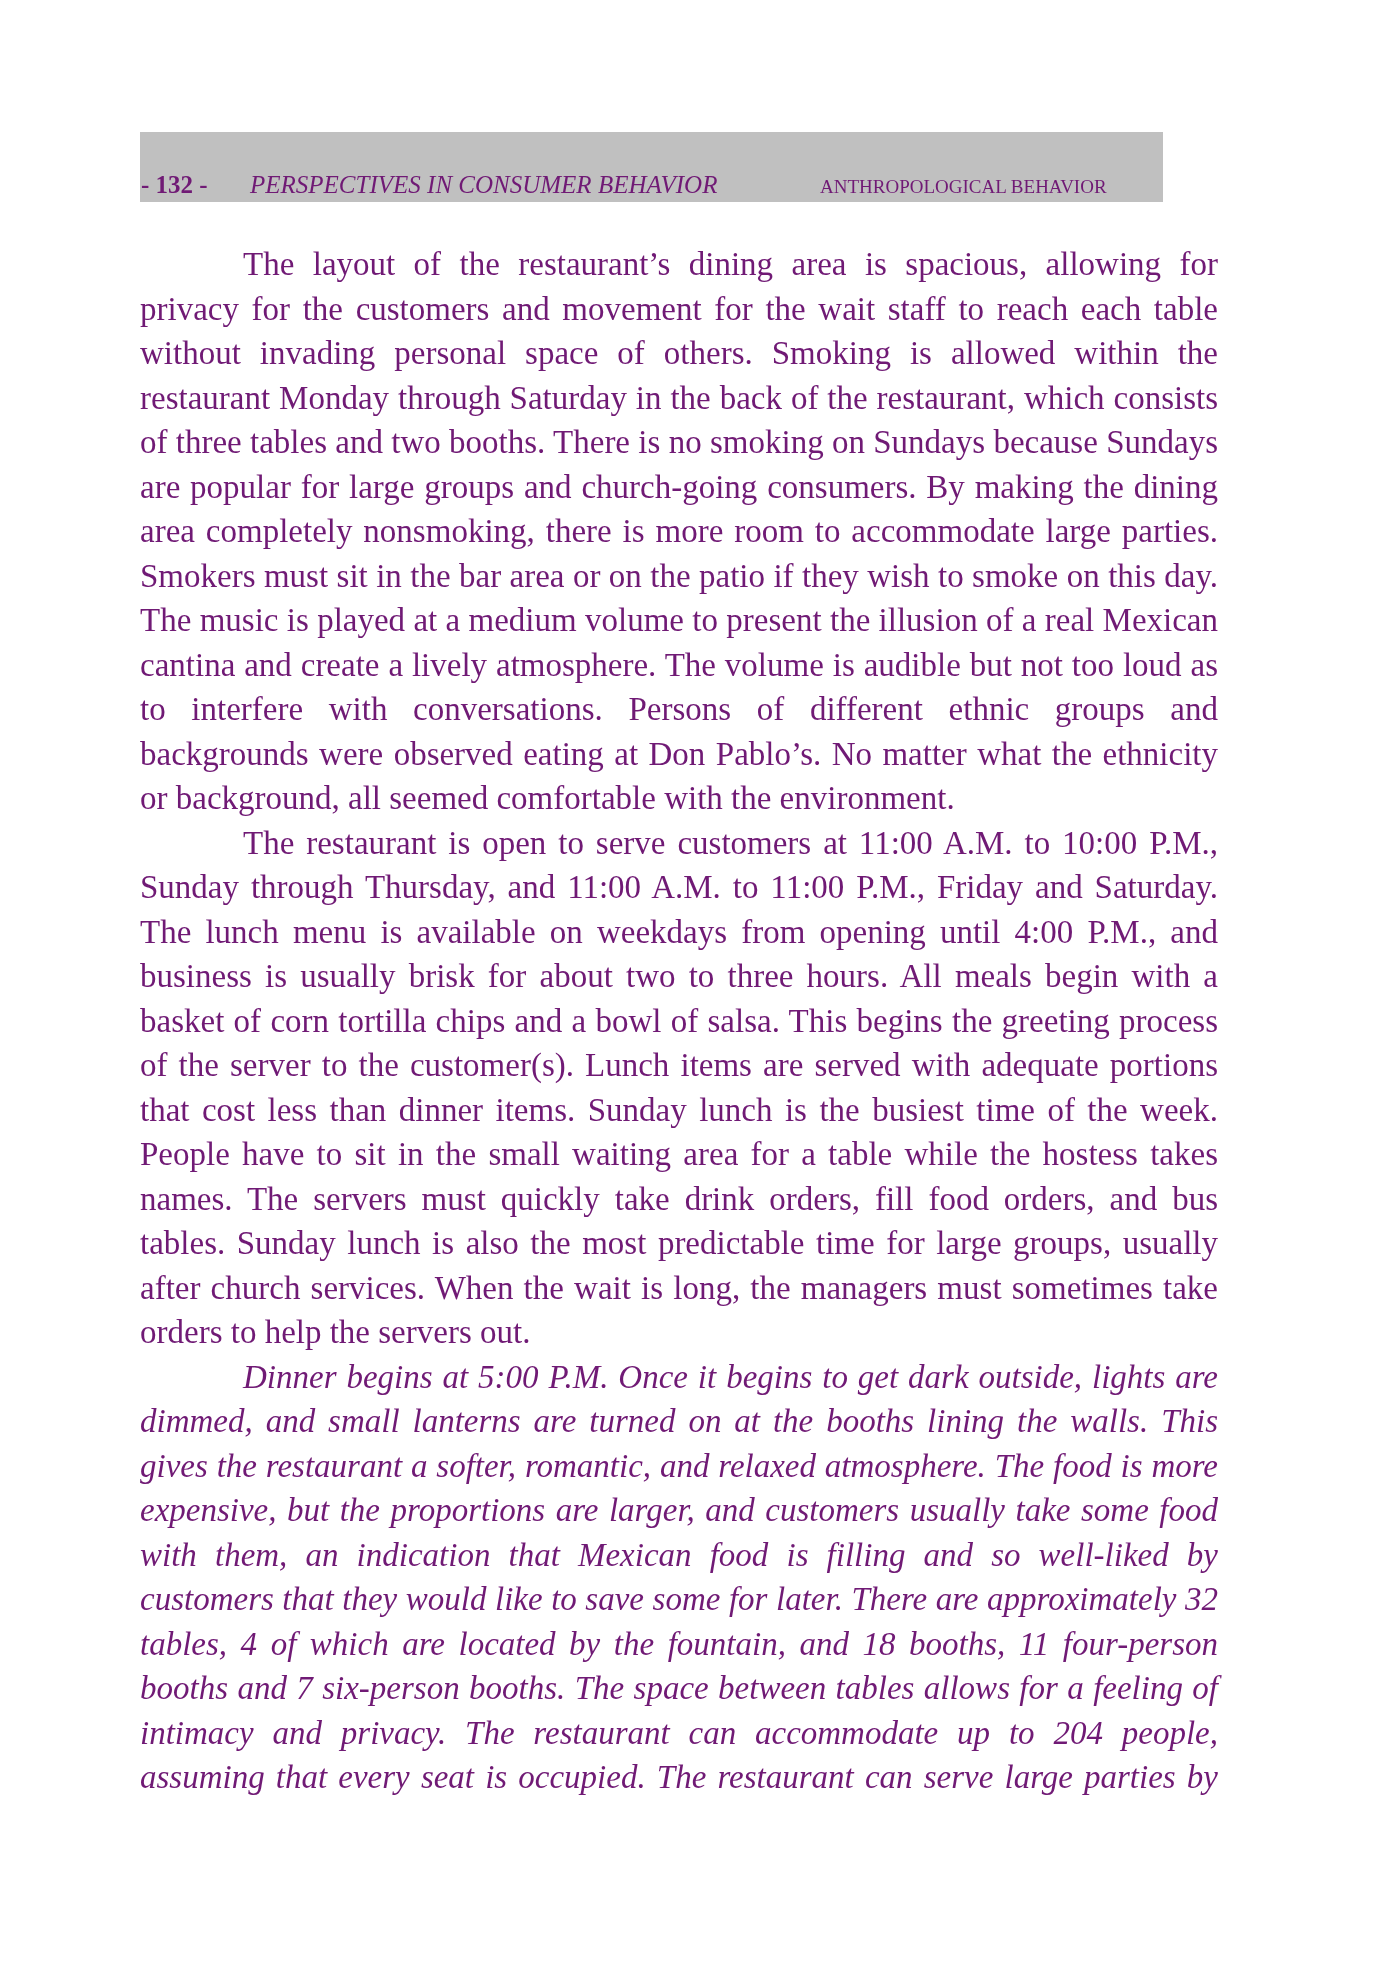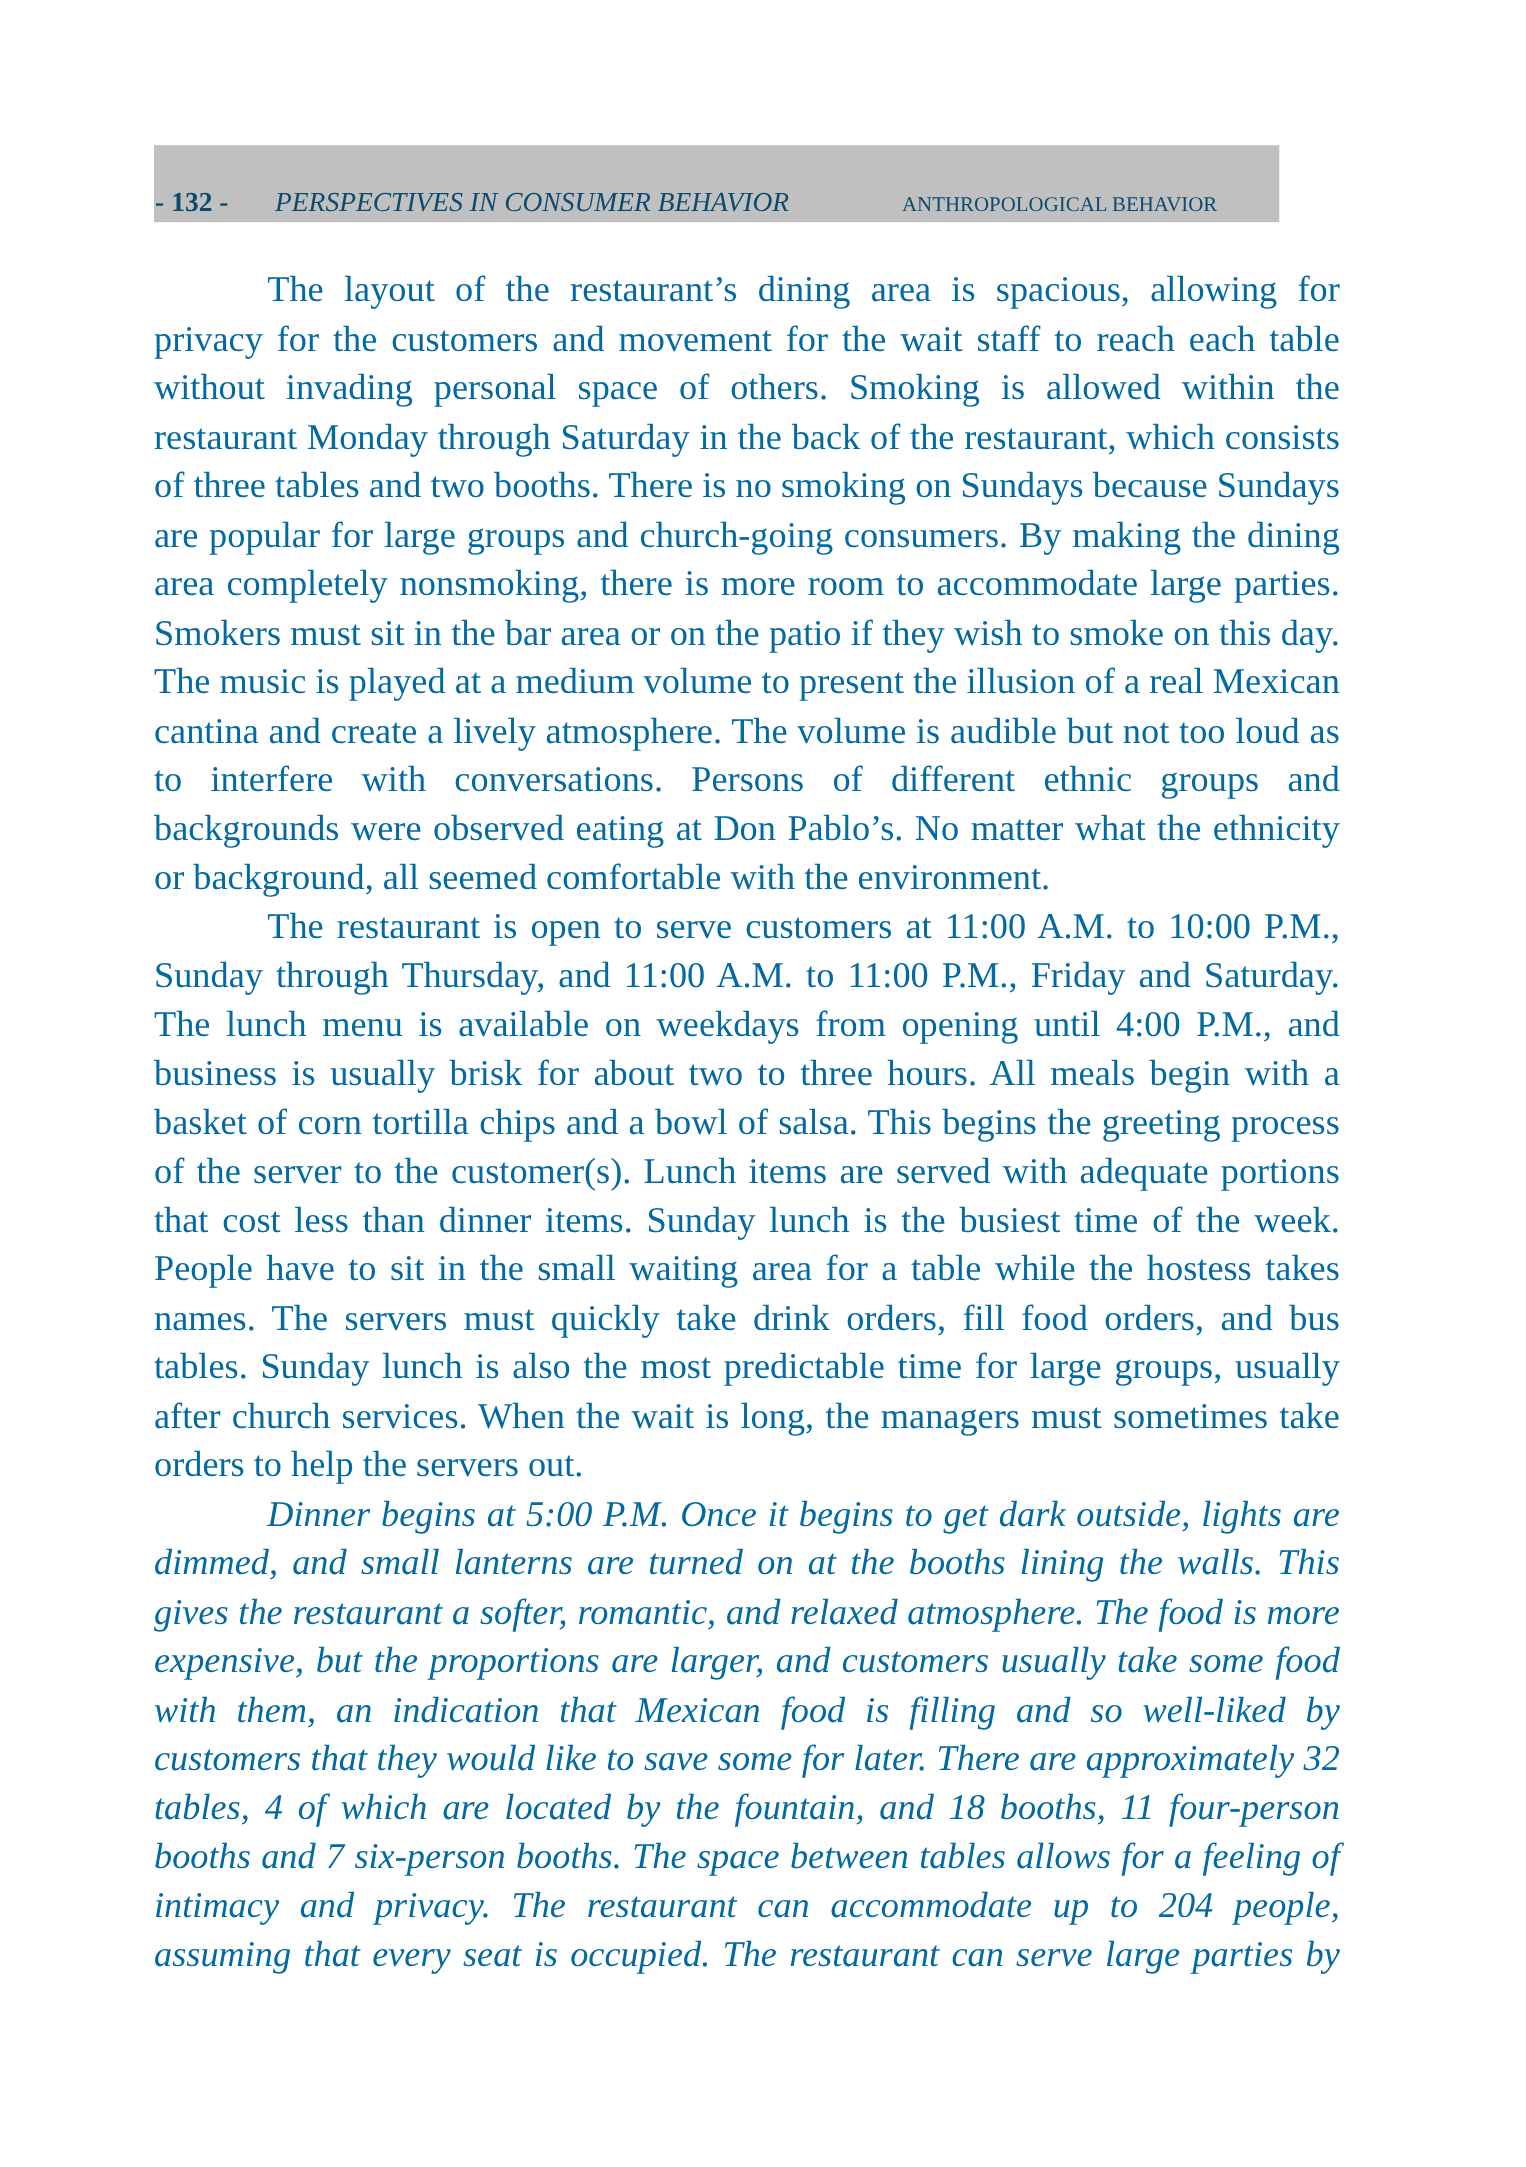--- a/index.html
+++ b/index.html
@@ -1,30 +1,30 @@
 <!DOCTYPE html>
 <html><head>
 <meta charset="utf-8">
 <style>
   html, body { margin: 0; padding: 0; background: #ffffff; }
   body { width: 1387px; height: 1970px; position: relative; overflow: hidden; }
   .page { position: absolute; left: 0; top: 0; width: 1387px; height: 1970px; background: #ffffff; }
   .running-header {
     position: absolute; left: 140px; top: 132px; width: 1023px; height: 70px;
-    background: #c0c0c0; color: #0c4a6e;
+    background: #c0c0c0; color: #701a75;
     font-family: "Liberation Serif", serif;
   }
   .running-header span { position: absolute; white-space: nowrap; line-height: 1; }
   .hdr-page { left: 1px; top: 169px; font-weight: bold; font-size: 25px; }
   .hdr-title { left: 110px; font-style: italic; font-size: 25px; }
   .hdr-sub { left: 680px; font-size: 19px; }
   .body-text {
     position: absolute; left: 140px; top: 242px; width: 1078px;
     font-family: "Liberation Serif", serif; font-size: 33px; line-height: 44.5px;
-    color: #0369a1; text-align: justify; text-align-last: left;
+    color: #701a75; text-align: justify; text-align-last: left;
   }
   .body-text p { margin: 0; text-indent: 103px; }
   .body-text p.last-cont { text-align-last: justify; font-style: italic; }
 </style>
 </head>
 <body>
 
 <div class="page">
   <div class="running-header" style="background: rgb(192, 192, 192);">
     <span class="hdr-page" style="top:40px;">- 132 -</span>

